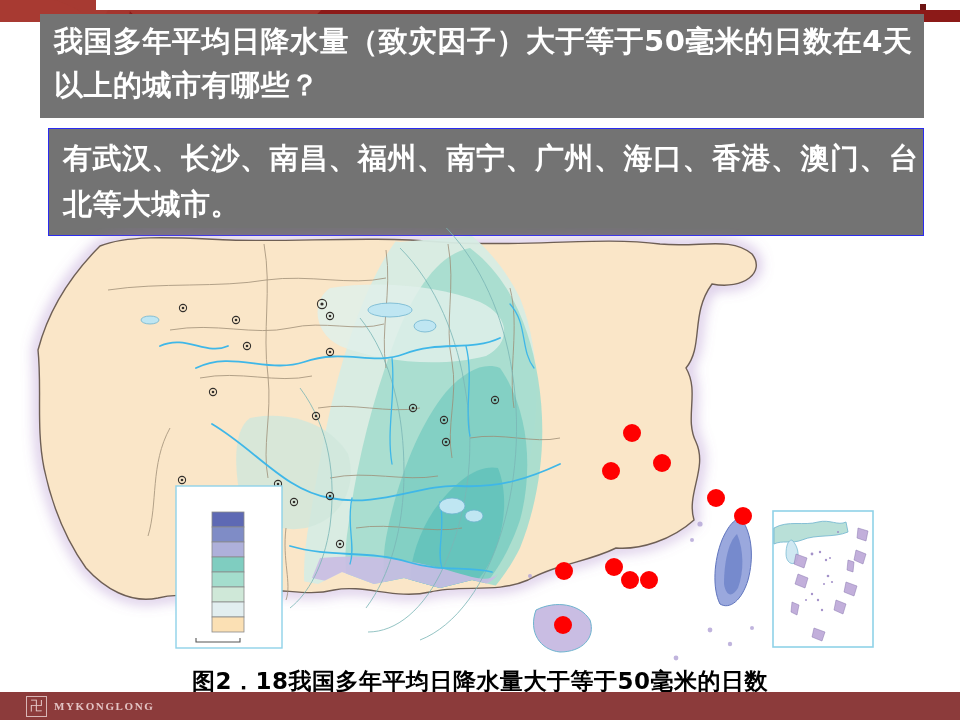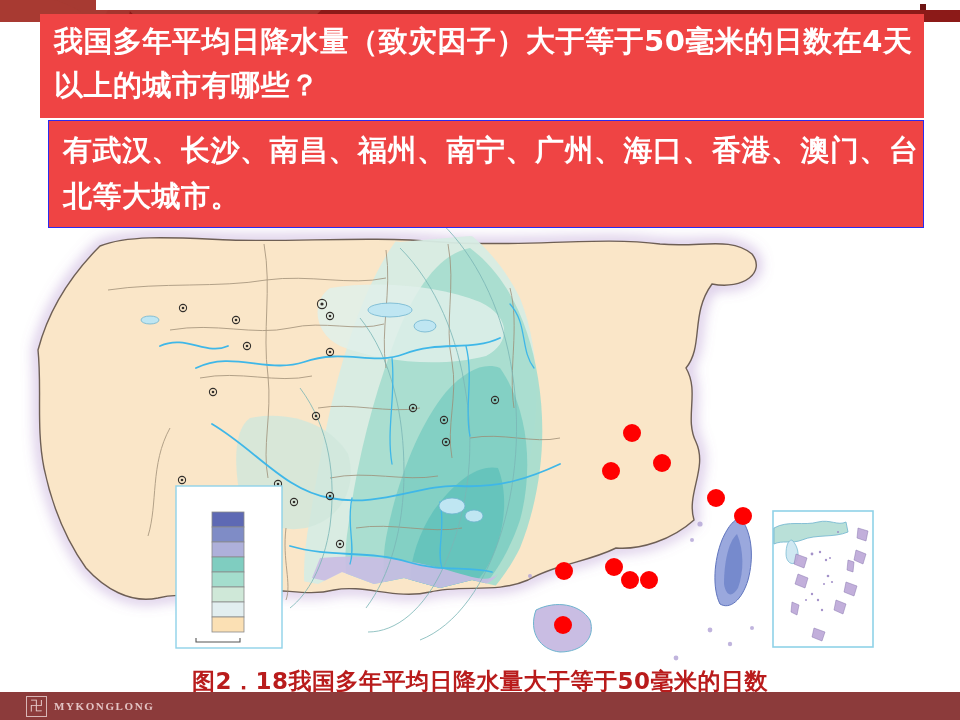--- a/index.html
+++ b/index.html
@@ -45,46 +45,46 @@
     font-size:13px;line-height:17px;text-align:center;
     font-family:"DejaVu Sans","Liberation Sans",sans-serif;
   }
   .wm-text{
     color:#e3c4c4;font-size:11px;letter-spacing:1.6px;font-weight:bold;
     font-family:Liberation Serif, serif;
   }
 
   
   .qbox{
-    position:absolute;background:#ef4444;color:#ffffff;
+    position:absolute;background:#737373;color:#ffffff;
     font-family:"DejaVu Sans","Liberation Sans",sans-serif;
     font-weight:bold;box-sizing:border-box;
   }
   #question-box{
     left:40px;top:14px;width:884px;height:104px;
     padding:5px 4px 0 14px;font-size:29px;line-height:44px;
     letter-spacing:.5px;
   }
   #answer-box{
-    left:48px;top:120px;width:876px;height:108px;
+    left:48px;top:128px;width:876px;height:108px;
     border:1px solid #2b2bf0;
     padding:6px 4px 0 14px;font-size:29px;line-height:46px;
     letter-spacing:.5px;
   }
 
   
   #map-figure{
     position:absolute;left:0;top:228px;width:960px;height:440px;
   }
   #map-svg{display:block;width:960px;height:440px;}
 
   
   #figure-caption{
     position:absolute;left:0;top:666px;width:960px;
-    text-align:center;color:#b91c1c;
+    text-align:center;color:#000000;
     font-size:23px;font-weight:bold;letter-spacing:.5px;
     font-family:"DejaVu Sans","Liberation Sans",sans-serif;
   }
 </style>
 </head>
 <body>
 
 <div class="slide">
 
   <div class="top-band">

